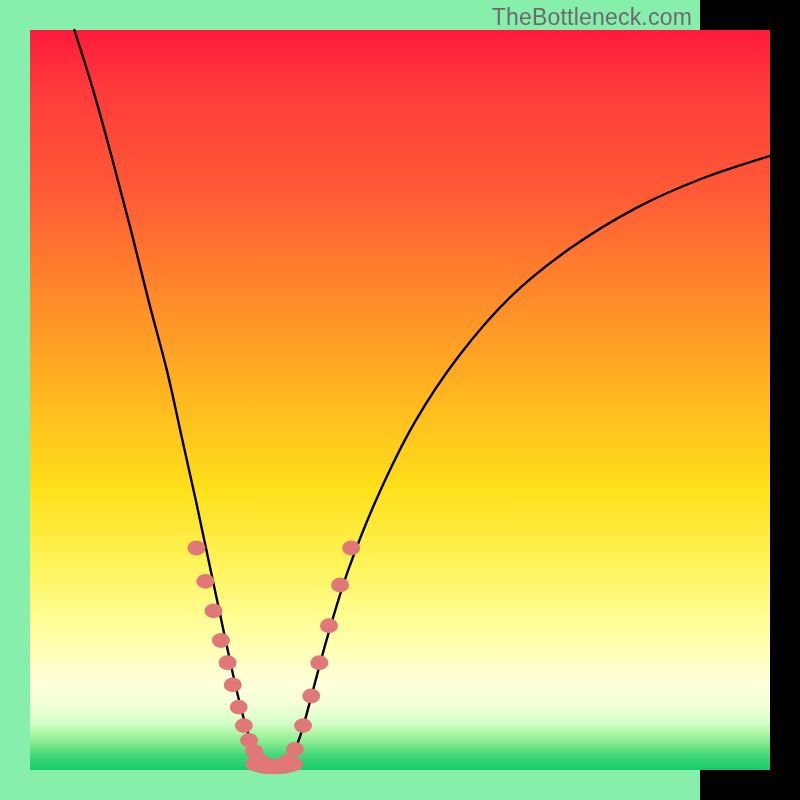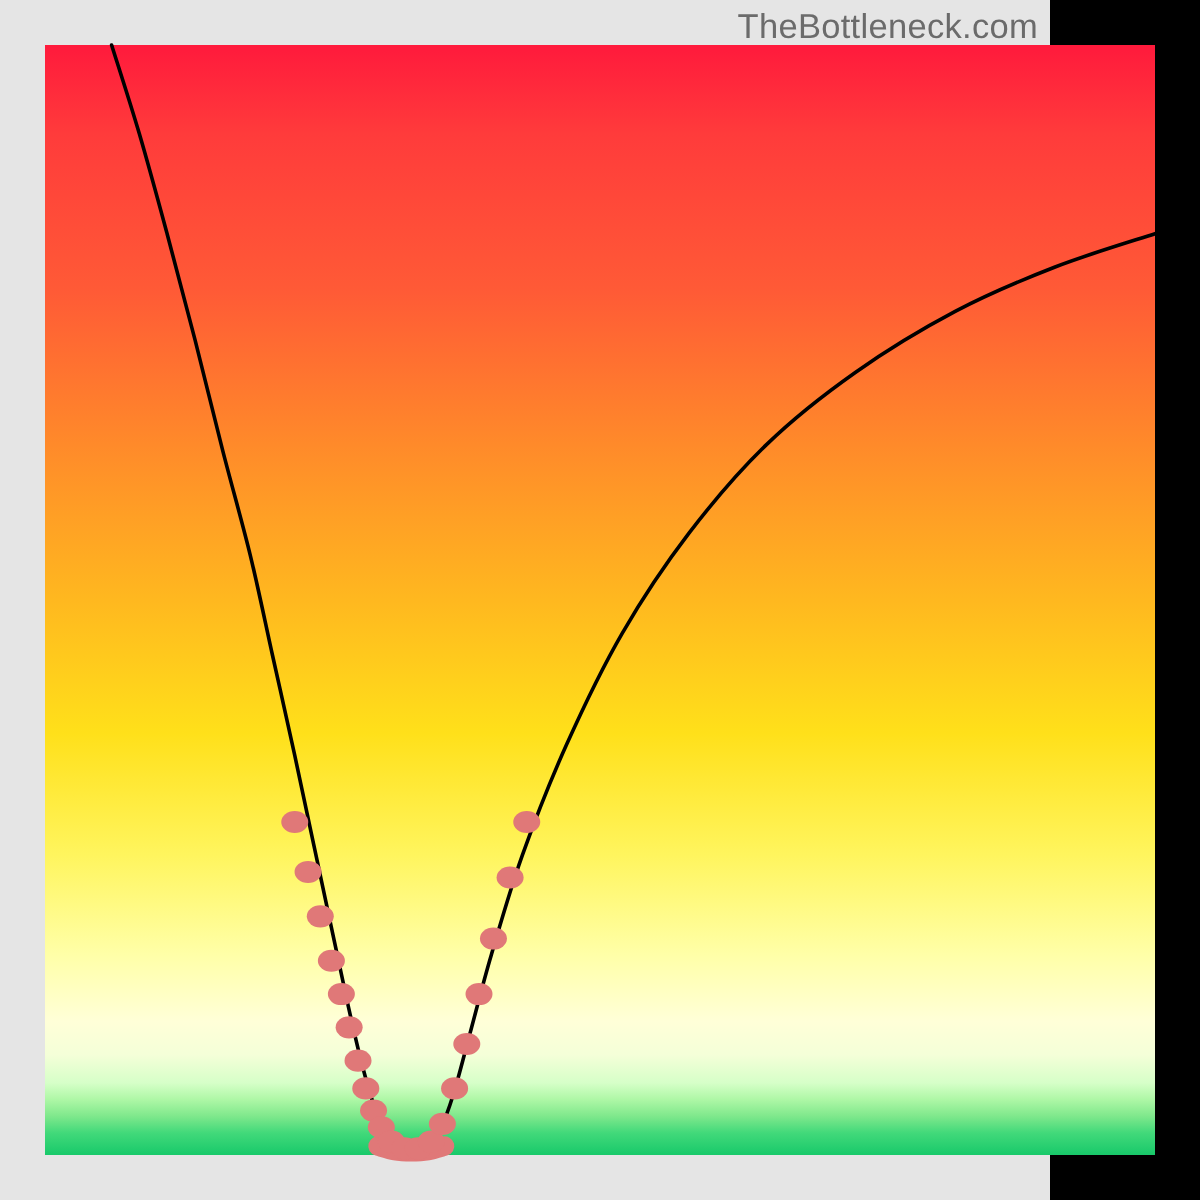--- a/index.html
+++ b/index.html
@@ -10,21 +10,21 @@
     overflow: hidden;
     background: #000;
     font-family: Arial, Helvetica, sans-serif;
   }
   .frame {
     position: absolute;
     left: 0;
     top: 0;
     width: 700px;
     height: 800px;
-    background: #e5e5e5;
+    background: #86efac;
   }
   .plot-area {
     position: absolute;
     left: 30px;
     top: 30px;
     width: 740px;
     height: 740px;
     
     background: linear-gradient(
       to bottom,

